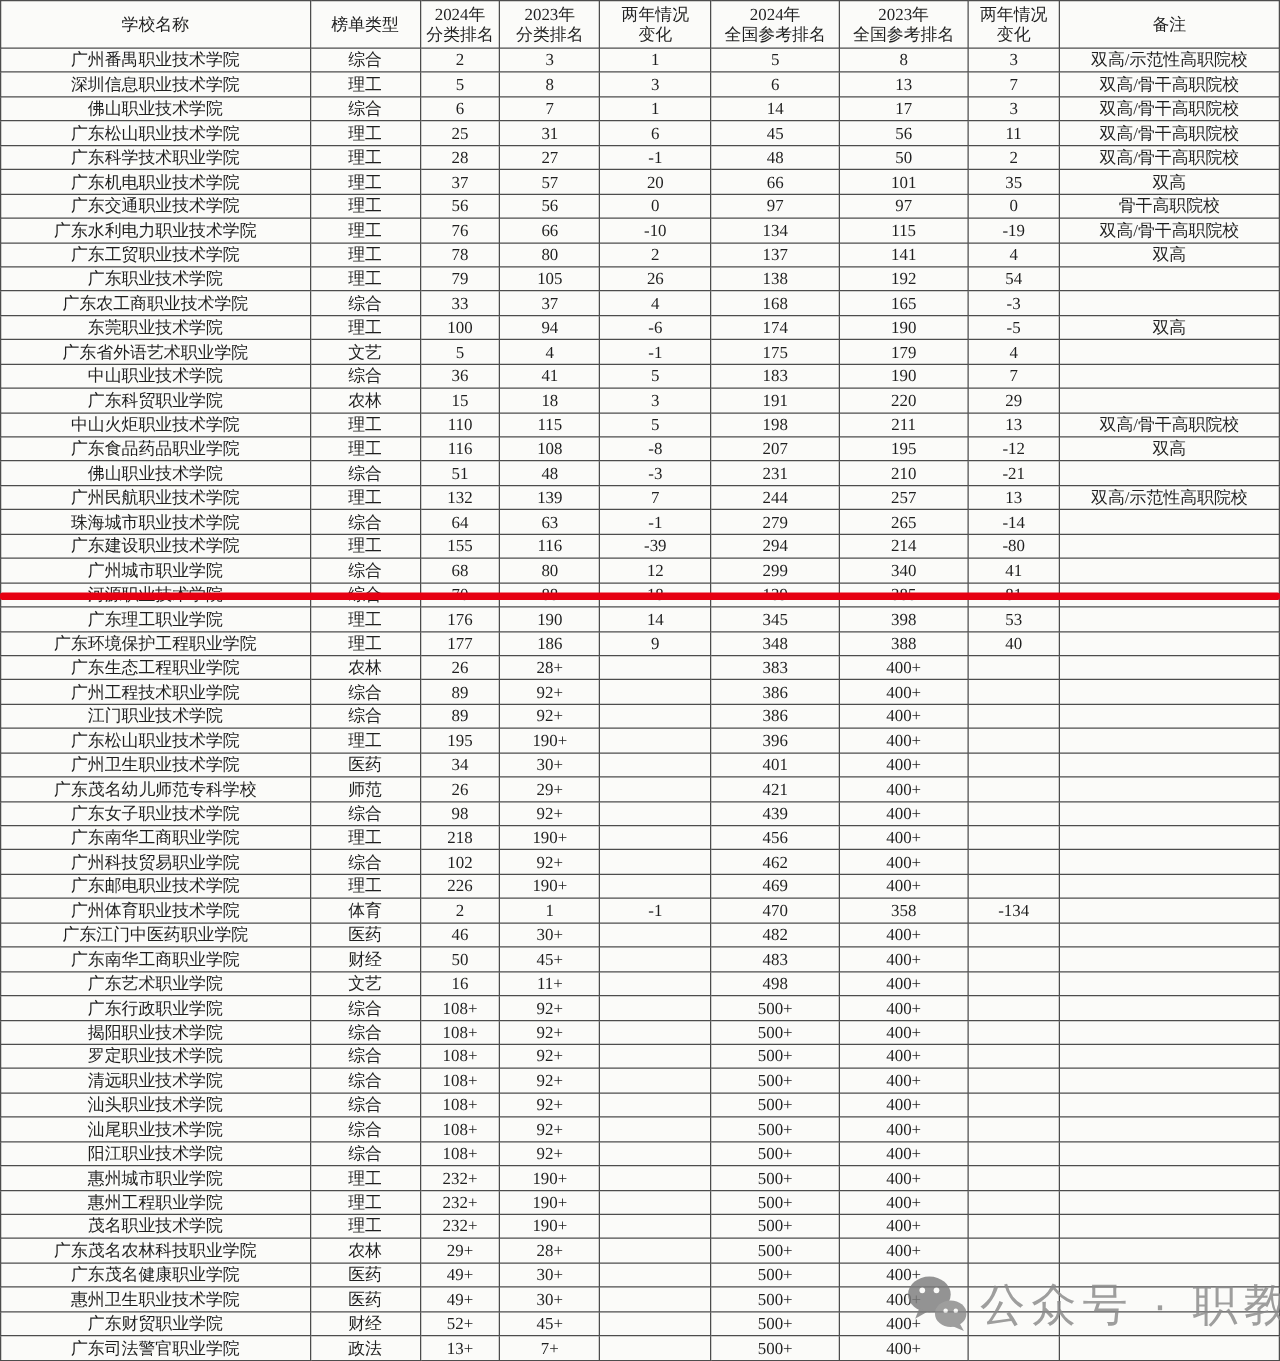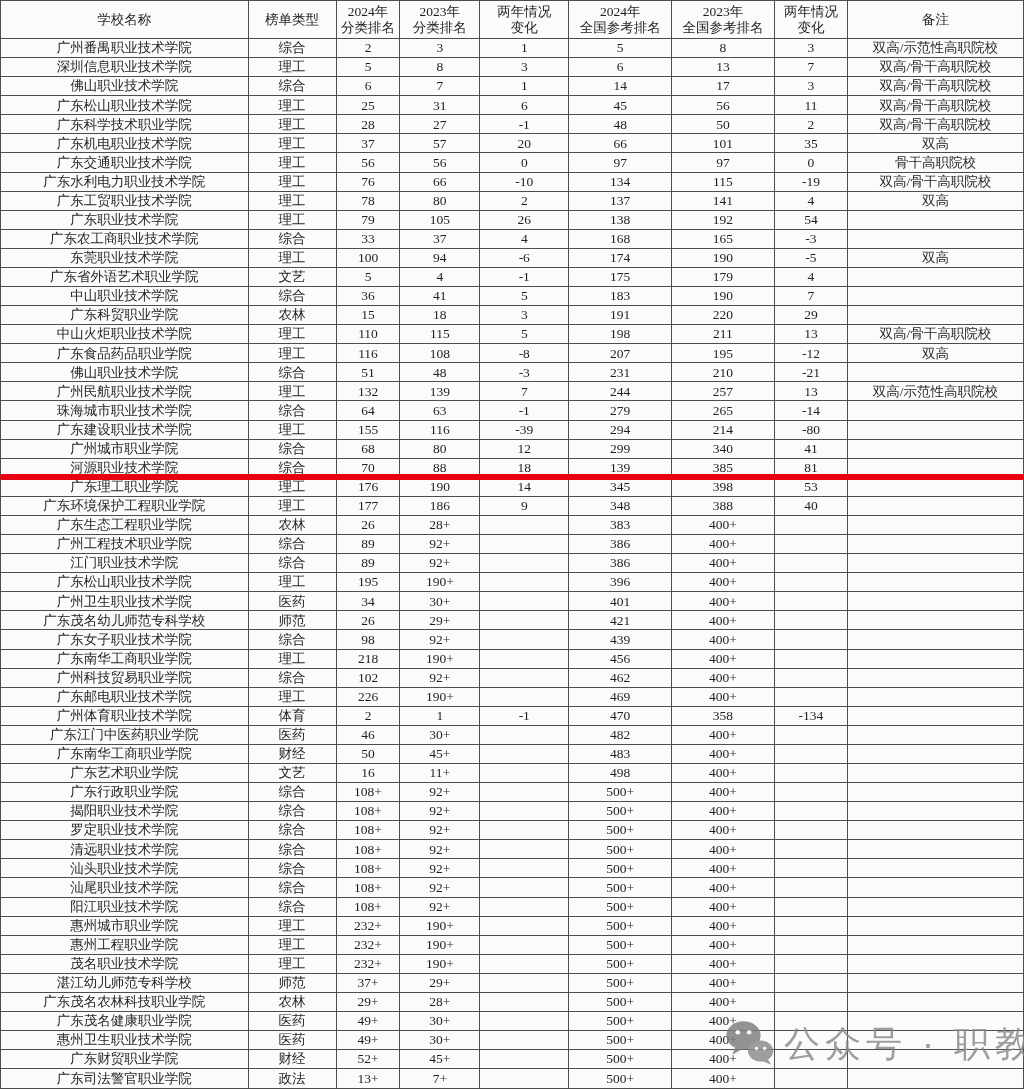--- a/index.html
+++ b/index.html
@@ -631,31 +631,20 @@
           <td>理工</td>
           <td>232+</td>
           <td>190+</td>
           <td></td>
           <td>500+</td>
           <td>400+</td>
           <td></td>
           <td></td>
         </tr>
         <tr>
-          <td>湛江幼儿师范专科学校</td>
-          <td>师范</td>
-          <td>37+</td>
-          <td>29+</td>
-          <td></td>
-          <td>500+</td>
-          <td>400+</td>
-          <td></td>
-          <td></td>
-        </tr>
-        <tr>
           <td>广东茂名农林科技职业学院</td>
           <td>农林</td>
           <td>29+</td>
           <td>28+</td>
           <td></td>
           <td>500+</td>
           <td>400+</td>
           <td></td>
           <td></td>
         </tr>

